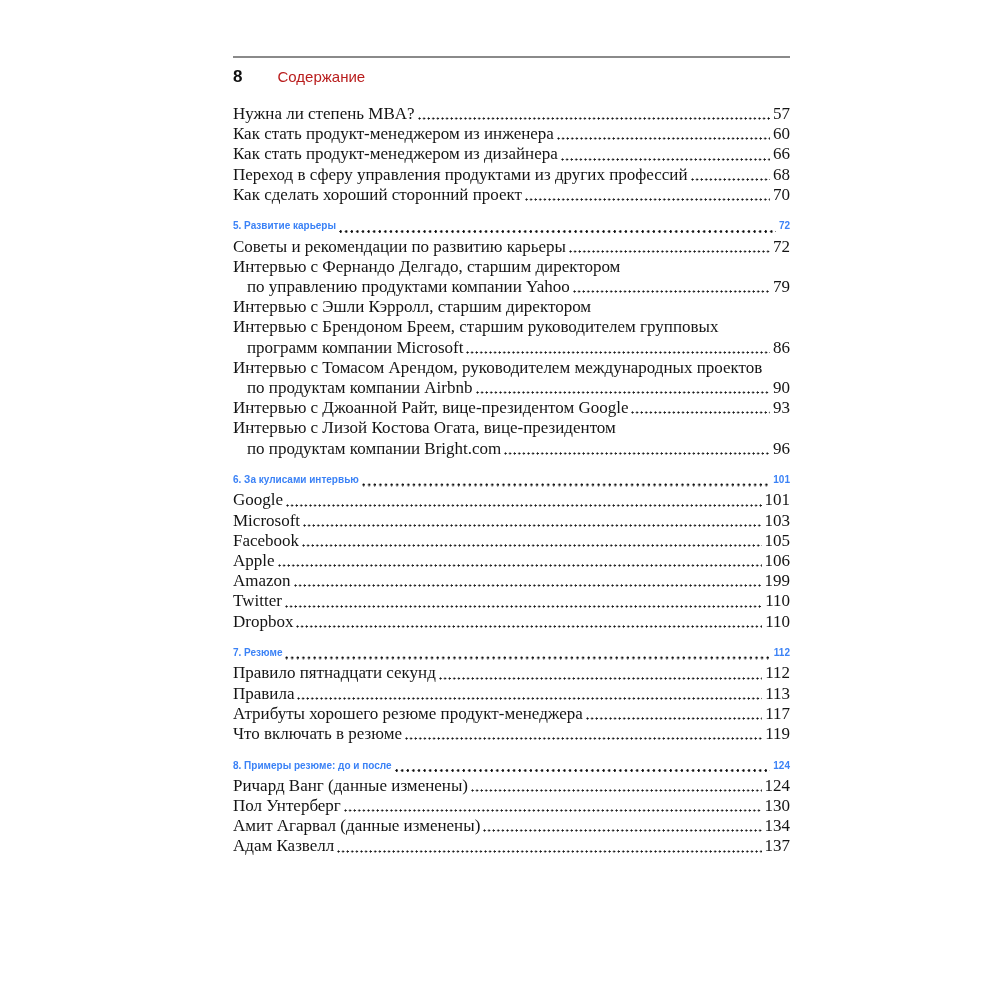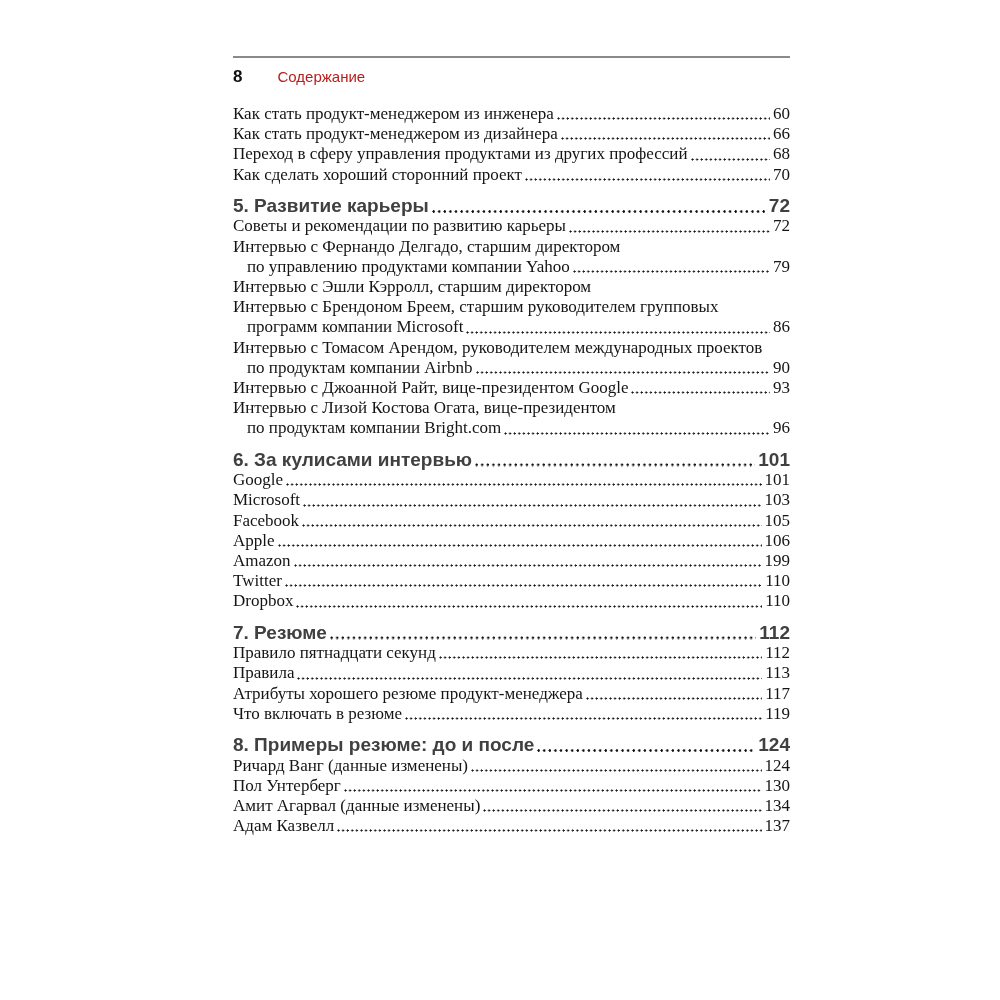--- a/index.html
+++ b/index.html
@@ -51,41 +51,46 @@
     margin: 0 3px 4px 3px;
     background-image: radial-gradient(circle at 1.5px 1.5px, #1a1a1a 0.9px, rgba(0,0,0,0) 1.25px);
     background-size: 4.6px 3px;
     background-repeat: repeat-x;
     background-position: left bottom;
   }
   .pg { white-space: nowrap; }
   .head {
     font-family: "Liberation Sans", sans-serif;
     font-weight: 700;
-    font-size: 19px;
+    font-size: 10px;
     margin-top: 11.5px;
-    color: #404040;
+    color: #3b82f6;
   }
   .head .leader {
     height: 3.4px;
     margin-bottom: 3.5px;
     background-image: radial-gradient(circle at 1.7px 1.7px, #0e0e0e 1.15px, rgba(0,0,0,0) 1.45px);
     background-size: 5.6px 3.4px;
   }
 </style>
 </head>
 <body>
 
 <main class="page">
   <header class="page-header">
     <span class="page-num">8</span>
     <span class="running-title">Содержание</span>
   </header>
   <div class="toc" id="toc">
       <div class="row">
+        <span class="t">Нужна ли степень MBA?</span>
+        <div class="leader"></div>
+        <span class="pg">57</span>
+      </div>
+      <div class="row">
         <span class="t">Как стать продукт-менеджером из инженера</span>
         <div class="leader"></div>
         <span class="pg">60</span>
       </div>
       <div class="row">
         <span class="t">Как стать продукт-менеджером из дизайнера</span>
         <div class="leader"></div>
         <span class="pg">66</span>
       </div>
       <div class="row">

